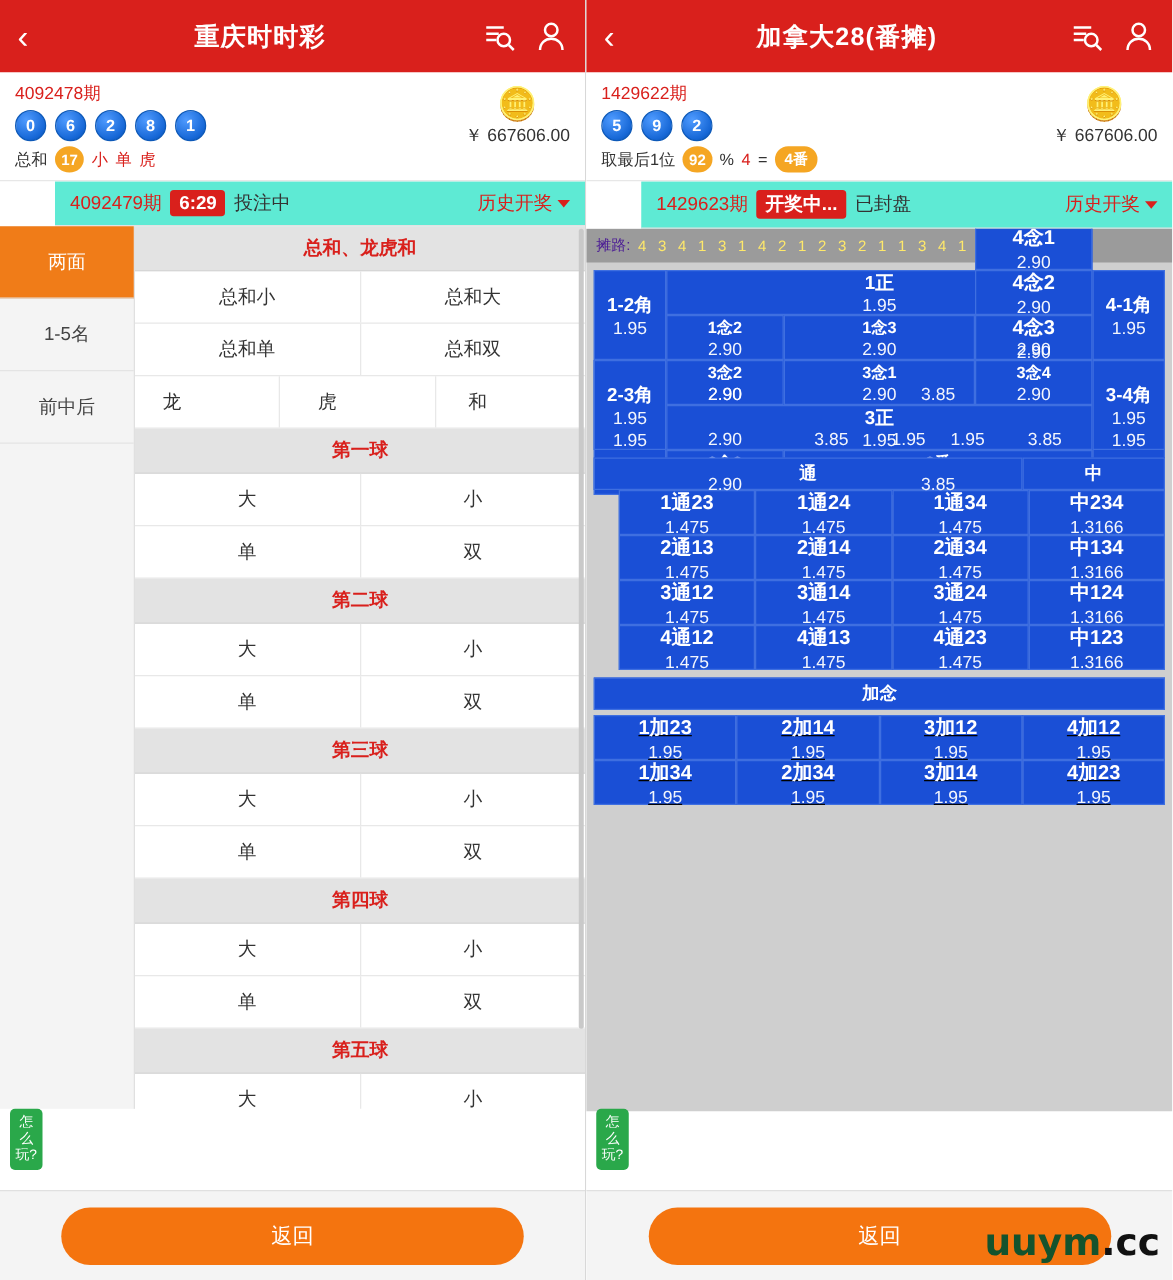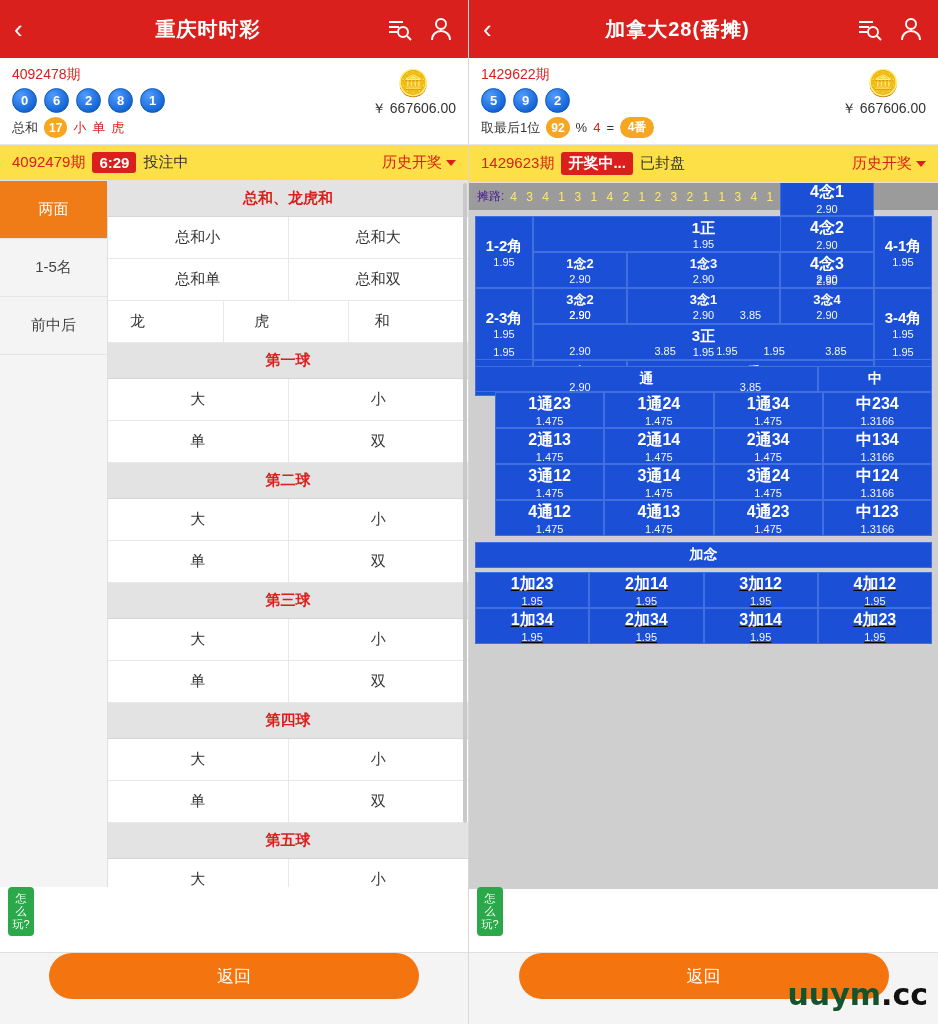--- a/index.html
+++ b/index.html
@@ -57,21 +57,21 @@
   }
   .money {
     position: absolute; right: 12px; top: 12px; text-align: center;
   }
   .coins { font-size: 26px; line-height: 26px; color: #f0a71c; }
   .money .amt { font-size: 14px; color: #333; margin-top: 4px; }
 
   
   .cdbar {
     display: flex; align-items: center; padding: 7px 12px;
-    border-bottom: 1px solid #e2e2e2; font-size: 15px; background: #fde047;
+    border-bottom: 1px solid #e2e2e2; font-size: 15px; background: #5eead4; margin-left: 44px;
   }
   .cdbar .nextissue { color: #d9201c; }
   .cdbar .time {
     background: #d9201c; color: #fff; font-weight: bold;
     padding: 2px 7px; margin: 0 7px; border-radius: 3px; font-size: 15px;
   }
   .cdbar .state { color: #333; }
   .cdbar .right { margin-left: auto; color: #d9201c; display: flex; align-items: center; gap: 4px;}
   .caret { display:inline-block; border-left: 5px solid transparent; border-right: 5px solid transparent; border-top: 6px solid #d9201c; }
 
@@ -111,42 +111,42 @@
   }
   .tanlu .lbl { color: #4c1d95; }
   .tanlu .nums { color: #ffe96a; letter-spacing: 3px; font-size: 12px; }
   .board { padding: 6px; }
   .bb-cell {
     background: #1a4fd6; color: #fff; text-align: center;
     display: flex; flex-direction: column; align-items: center; justify-content: center;
     border: 1px solid #3f6fe0;
   }
   .bb-cell .n { font-weight: bold; }
-  .bb-cell .o { font-size: 11px; opacity: .95; }
+  .bb-cell .o { font-size: 14px; opacity: .95; }
   .yellow { color: #ffe600; }
   .fan-grid { display: grid; grid-template-columns: 58px 94px 1fr 94px 58px; grid-auto-rows: 36px; }
   .fan-grid .big { font-size: 15px; }
   .fan-grid .mid { font-size: 13px; }
   .sec-title {
     background:#1a4fd6;color:#fff;text-align:center;font-weight:bold;font-size:14px;
     border:1px solid #3f6fe0; display:flex;align-items:center;justify-content:center;
   }
   .tongfour { display:grid; grid-template-columns: repeat(4, 1fr); grid-auto-rows: 36px; margin-top:6px;}
   .jianian { display:grid; grid-template-columns: repeat(4, 1fr); grid-auto-rows: 36px; margin-top:6px;}
 
   
   .help {
     position: absolute; left: 8px; bottom: 88px; width: 26px;
     background: #2aa84a; color: #fff; font-size: 11px; line-height: 13px;
     padding: 5px 3px; border-radius: 4px; text-align: center;
   }
   
   .footer {
     position: absolute; left: 0; bottom: 0; width: 100%; height: 72px;
-    background: #f4f4f4; display: flex; justify-content: center;
+    background: #f4f4f4; display: flex; align-items: center; justify-content: center;
     border-top: 1px solid #e0e0e0;
   }
   .btn-back {
     width: 370px; height: 46px; background: #f4740f; color: #fff;
     border-radius: 23px; font-size: 17px; display: flex; align-items: center; justify-content: center;
     border: none;
   }
   .watermark {
     position: absolute; right: 10px; bottom: 12px; font-size: 30px; font-weight: bold;
     font-family: "DejaVu Sans", sans-serif;

